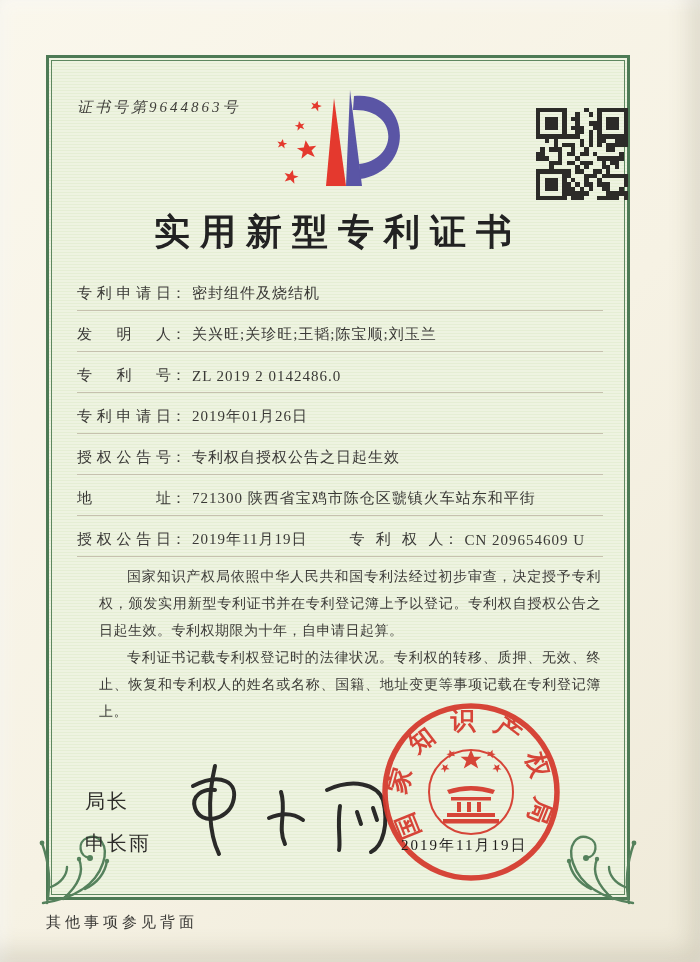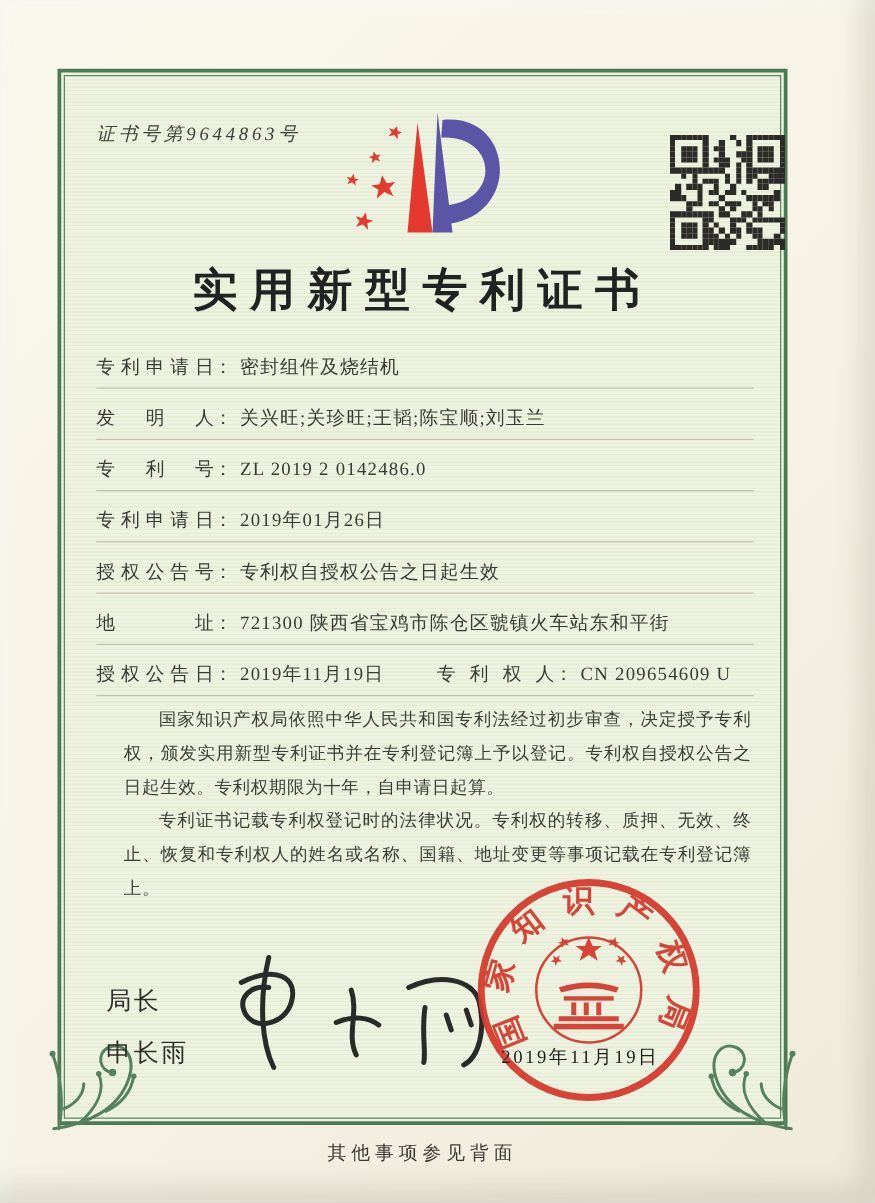--- a/index.html
+++ b/index.html
@@ -68,21 +68,21 @@
   .seal-date{
     position:absolute;left:352px;top:778px;width:180px;
     font-size:15px;color:#1d1c1a;letter-spacing:2px;white-space:nowrap;
   }
   .page-no{
     position:absolute;left:0;bottom:6px;width:100%;
     text-align:center;font-size:13.5px;color:#33322f;letter-spacing:2px;
   }
   .back-note{
     position:absolute;left:46px;top:913px;width:584px;
-    text-align:center;font-size:15px;color:#3a3936;letter-spacing:4px;
+    text-align:left;font-size:15px;color:#3a3936;letter-spacing:4px;
   }
 </style>
 </head>
 <body>
 
 <div class="paper">
   <div class="frame">
 
     <svg class="corner bl" viewBox="0 0 118 118">
       <g fill="none" stroke="#55815c" stroke-width="2.4" stroke-linecap="round">

